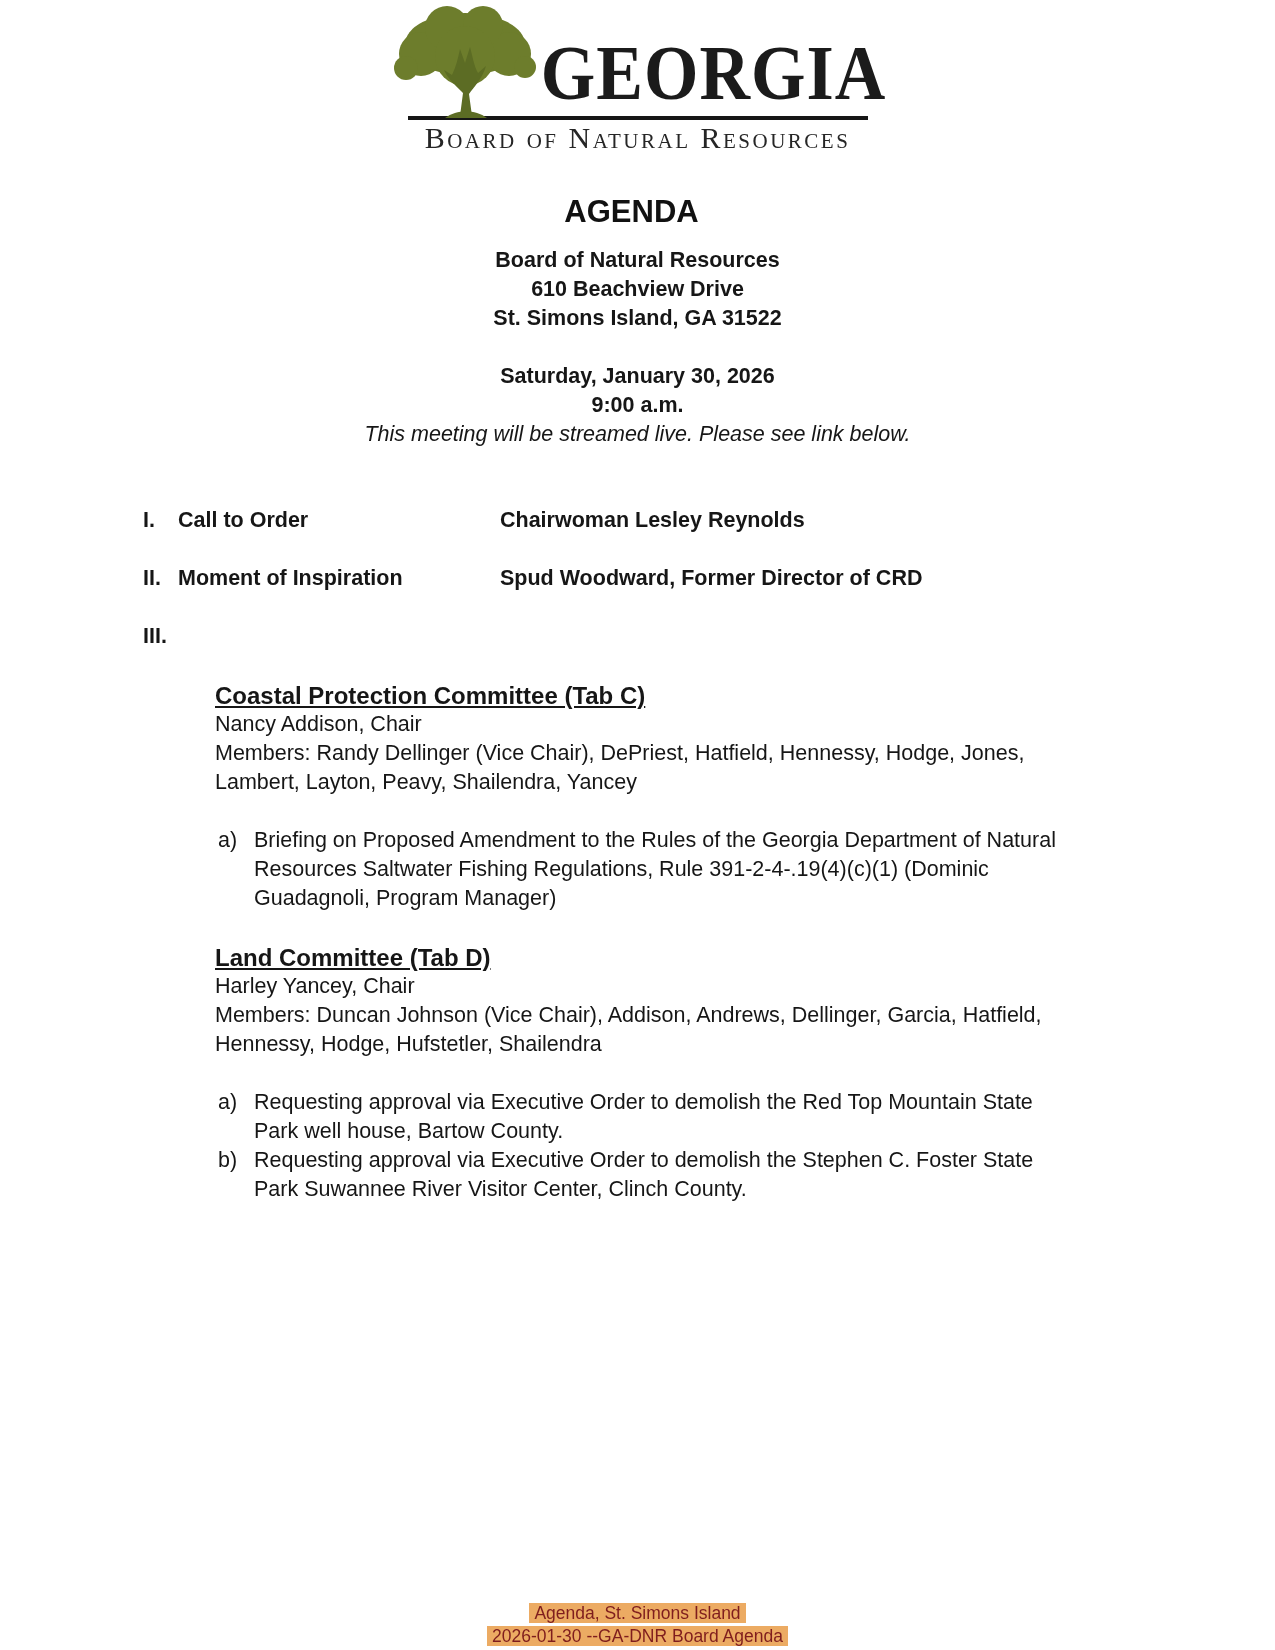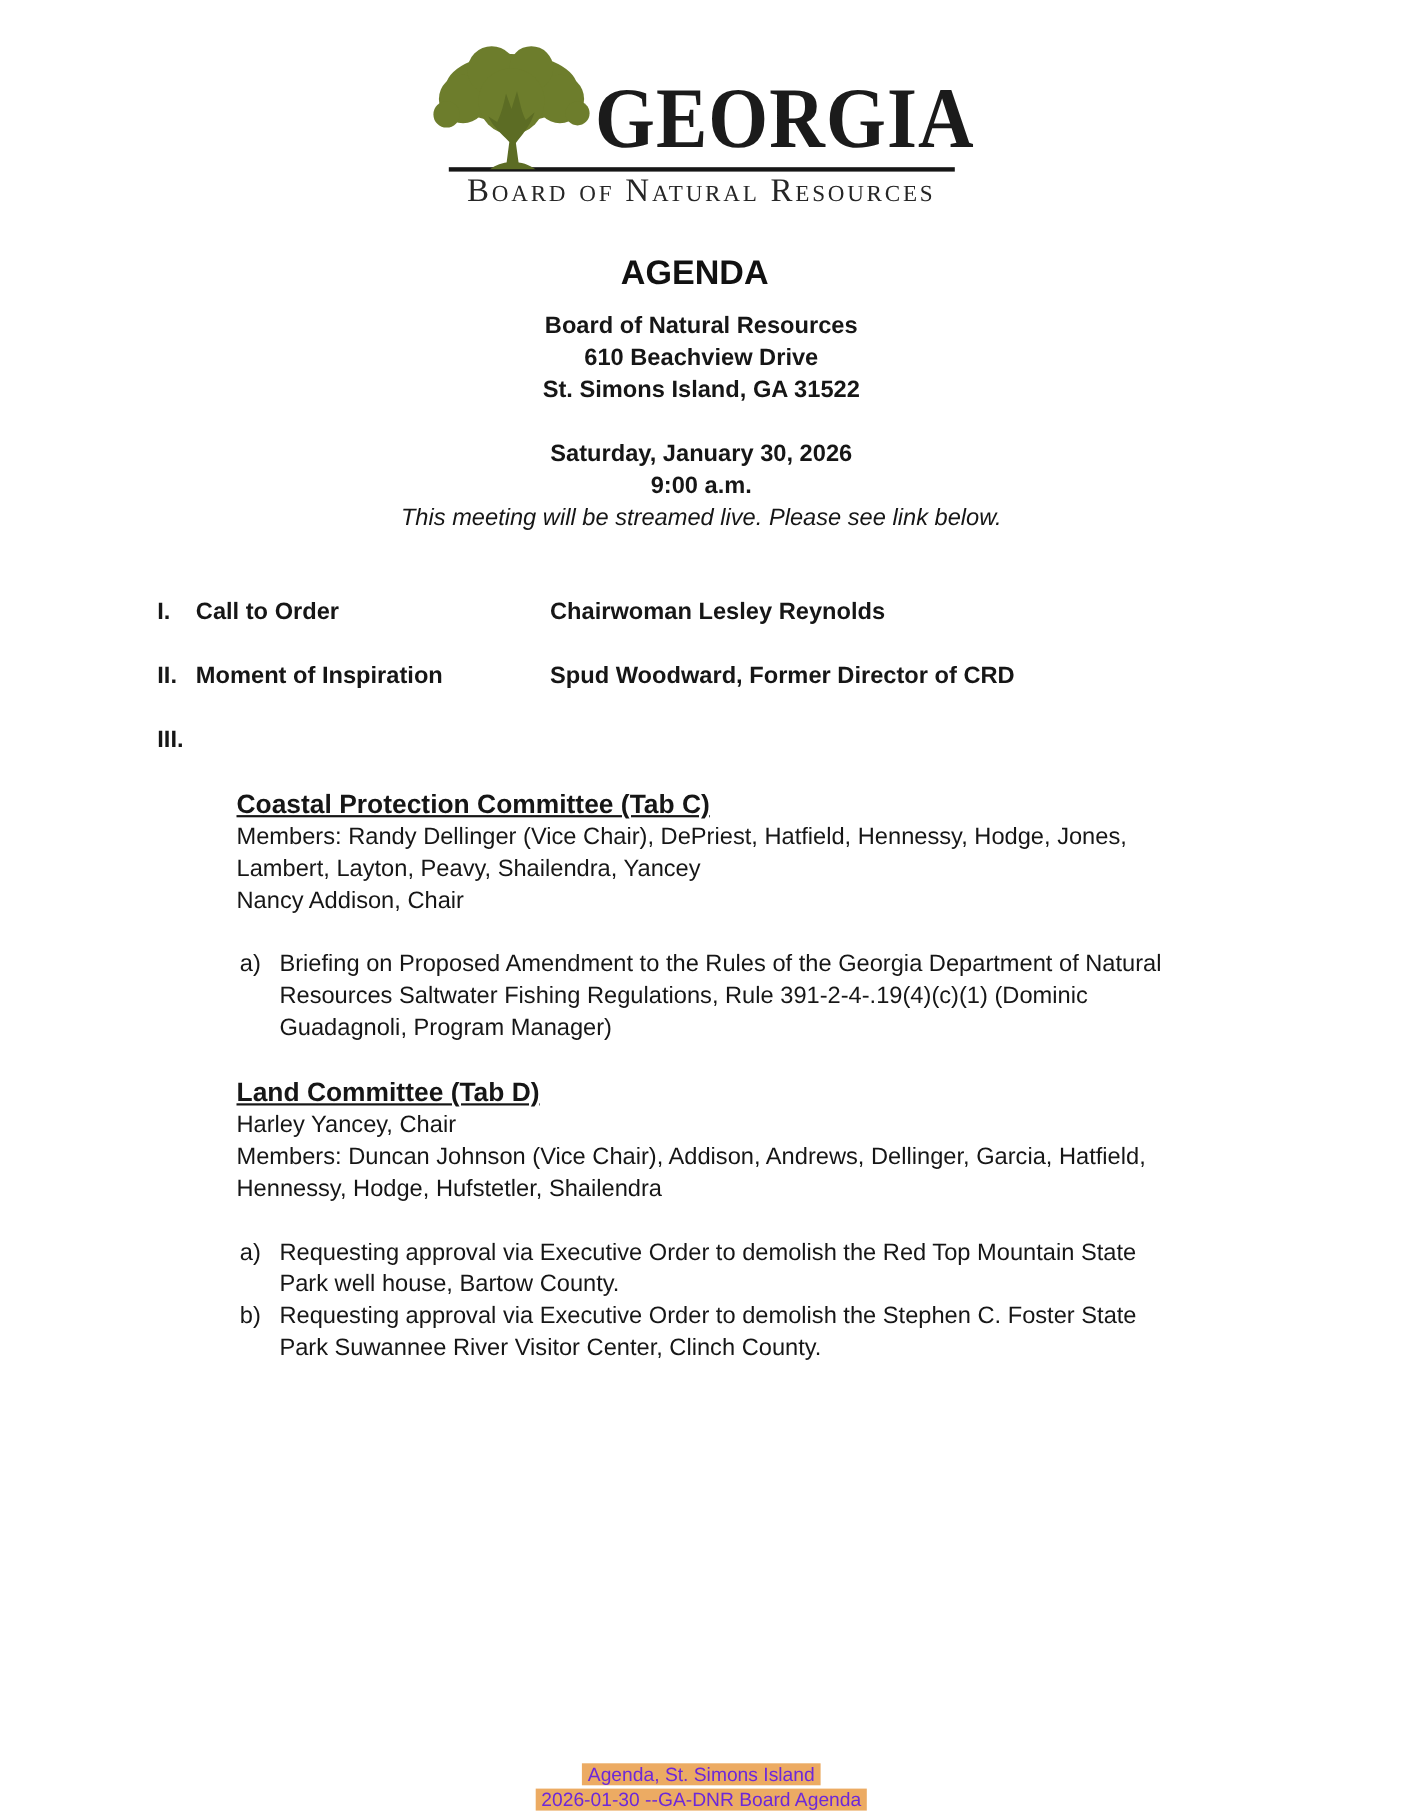--- a/index.html
+++ b/index.html
@@ -7,21 +7,21 @@
     position:relative;
     width:1275px;height:1650px;
     background:#ffffff;
     color:#161616;
     font-family:"Liberation Sans", sans-serif;
     font-size:21.5px;
     line-height:29px;
     overflow:hidden;
   }
   
-  .logo{width:460px;margin:0 auto;padding-top:36px;text-align:center;}
+  .logo{width:460px;margin:0 auto;text-align:center;}
   .logo-row{
     display:flex;align-items:flex-end;justify-content:center;
     border-bottom:4px solid #161616;
   }
   .tree{display:block;margin-bottom:-2px;flex:0 0 auto;}
   .logo-word{
     font-family:"Liberation Serif", serif;
     font-weight:700;
     font-size:70px;
     letter-spacing:1px;
@@ -72,21 +72,21 @@
   .li-marker{flex:0 0 36px;padding-left:3px;}
   .li-text{flex:1;max-width:826px;}
   
   .doc-footer{
     position:absolute;left:0;right:0;bottom:2px;
     text-align:center;
     font-size:17.5px;line-height:23px;
   }
   .hl{
     background:#ecab63;
-    color:#6d28d9;
+    color:#7f1d1d;
     padding:0 5px;
   }
 </style>
 </head>
 <body>
 
 <div class="page">
 
   <header class="logo">
     <div class="logo-row">
@@ -139,22 +139,22 @@
 
     <div class="item-row">
       <span class="item-num">III.</span>
       <span class="item-speaker"></span>
     </div>
 
     <div class="committees">
 
       <section class="committee">
         <h3 class="committee-name">Coastal Protection Committee (Tab C)</h3>
+        <p>Nancy Addison, Chair</p>
         <p>Members: Randy Dellinger (Vice Chair), DePriest, Hatfield, Hennessy, Hodge, Jones, Lambert, Layton, Peavy, Shailendra, Yancey</p>
-        <p>Nancy Addison, Chair</p>
         <ol class="agenda-list">
           <li>
             <span class="li-marker">a)</span>
             <span class="li-text">Briefing on Proposed Amendment to the Rules of the Georgia Department of Natural Resources Saltwater Fishing Regulations, Rule 391-2-4-.19(4)(c)(1) (Dominic Guadagnoli, Program Manager)</span>
           </li>
         </ol>
       </section>
 
       <section class="committee">
         <h3 class="committee-name">Land Committee (Tab D)</h3>

